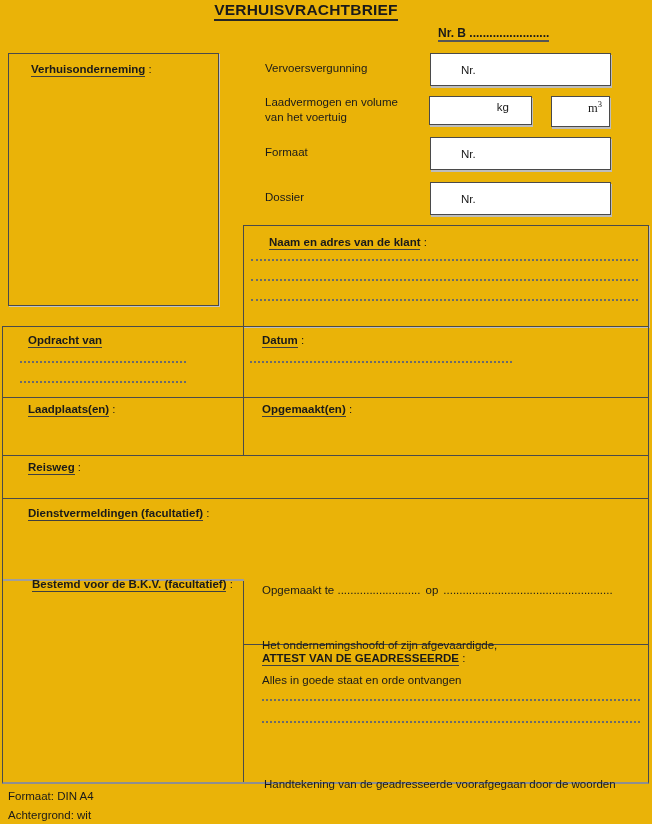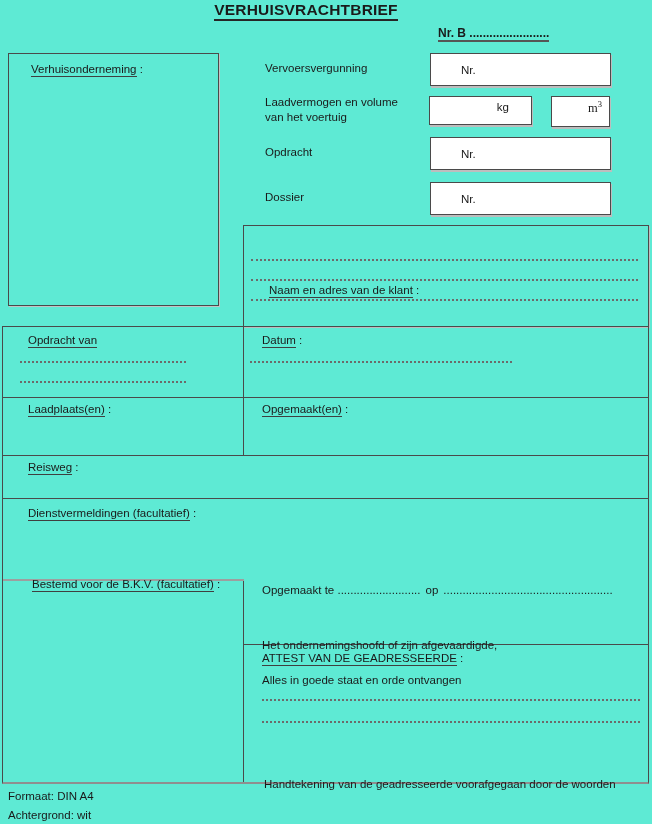--- a/index.html
+++ b/index.html
@@ -1,22 +1,22 @@
 <!DOCTYPE html>
 <html><head>
 <meta charset="utf-8">
 <style>
   html,body { margin:0; padding:0; background:#fff; }
   #page {
-    position:relative; width:652px; height:824px; background:#5eead4;
+    position:relative; width:652px; height:824px; background:#eab308;
     font-family:"Liberation Sans", sans-serif; color:#1a1a1a; font-size:11.5px;
     overflow:hidden;
   }
   .abs { position:absolute; white-space:nowrap; line-height:14px; }
-  .u { border-bottom:1.4px solid #3f3f3f; padding-bottom:0.5px; }
+  .u { border-bottom:1.4px solid #3f3f3f; padding-bottom:0.5px;font-weight:bold; }
 
   
   .title-wrap { left:0; top:3px; width:612px; text-align:center; }
   .title { font-weight:bold; font-size:15.5px; letter-spacing:0.2px;
            border-bottom:2px solid #262626; padding-bottom:1px; }
   .nrb { left:438px; top:26px; font-weight:bold; font-size:12px;
          border-bottom:2px solid #555; }
 
   
   .vbox { left:8px; top:53px; width:209px; height:251px;
@@ -40,21 +40,21 @@
   .kg-box .unit { padding:4px 22px 0 0; }
   .m3-box { left:551px; top:96px; width:57px; height:29px;
             justify-content:flex-end; align-items:flex-start;
             font-family:"Liberation Serif", serif; font-size:12.5px; }
   .m3-box .unit { padding:3px 7px 0 0; }
   .m3-box sup { font-size:8.5px; line-height:8px; }
 
   
   .klant-box { left:243px; top:225px; width:404px; height:100px;
                border:1px solid #4a4a4a; box-shadow:1px 1px 0 #bdbdbd; }
-  .klant-label { left:25px; top:9px;margin-top:48px; }
+  .klant-label { left:25px; top:9px; }
   .wline { position:absolute; height:0; border-bottom:2px dotted #6b6b6b; }
   .k-l1 { left:7px; top:33px; width:387px; }
   .k-l2 { left:7px; top:53px; width:387px; }
   .k-l3 { left:7px; top:73px; width:387px; }
 
   
   .main-table { left:2px; top:326px; width:645px; height:455px;
                 border:1px solid #4a4a4a; border-bottom:2px solid #8f8f8f; }
   .hline { position:absolute; left:0; right:0; height:0; border-top:1px solid #4a4a4a; }
   .h1 { top:70px; } .h2 { top:128px; } .h3 { top:171px; }
@@ -113,21 +113,21 @@
     <span>Laadvermogen en volume</span><br>
     <span>van het voertuig</span>
   </div>
   <div class="fieldbox kg-box">
     <span class="unit">kg</span>
   </div>
   <div class="fieldbox m3-box">
     <span class="unit"><span>m</span><sup>3</sup></span>
   </div>
 
-  <div class="abs f-label3">Opdracht</div>
+  <div class="abs f-label3">Formaat</div>
   <div class="fieldbox f-box3">
     <span class="nr">Nr.</span>
   </div>
 
   <div class="abs f-label4">Dossier</div>
   <div class="fieldbox f-box4">
     <span class="nr">Nr.</span>
   </div>
 
   <div class="abs klant-box">

